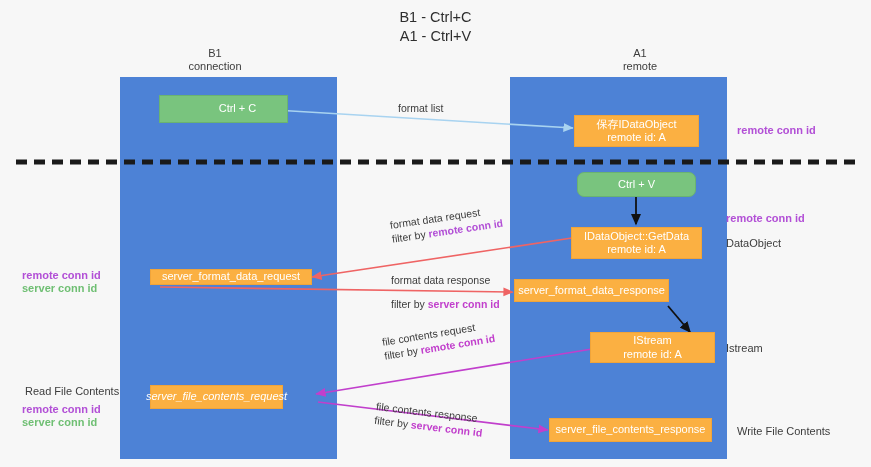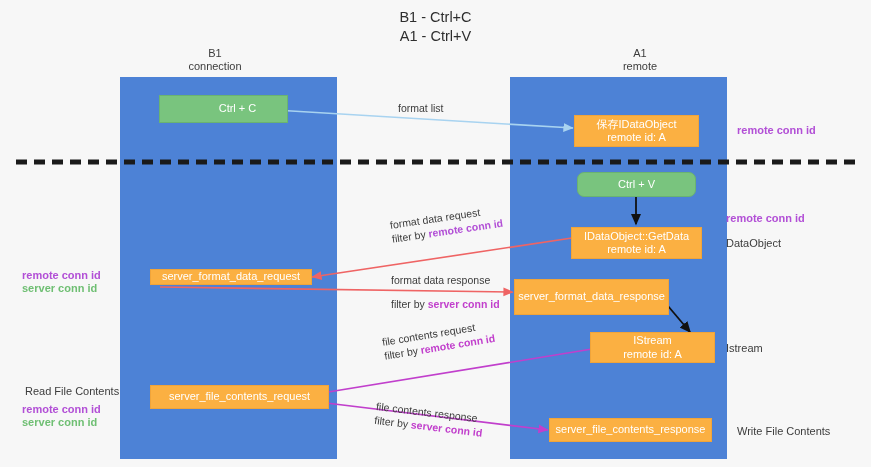--- a/index.html
+++ b/index.html
@@ -117,30 +117,30 @@
 
   <div class="node orange" style="left:571px;top:227px;width:131px;height:32px;">
     <span>IDataObject::GetData</span>
     <span>remote id: A</span>
   </div>
 
   <div class="node orange" style="left:150px;top:269px;width:162px;height:16px;">
     <span>server_format_data_request</span>
   </div>
 
-  <div class="node orange" style="left:514px;top:279px;width:155px;height:36px;">
+  <div class="node orange" style="left:514px;top:279px;width:155px;height:23px;">
     <span>server_format_data_response</span>
   </div>
 
   <div class="node orange" style="left:590px;top:332px;width:125px;height:31px;">
     <span>IStream</span>
     <span>remote id: A</span>
   </div>
 
-  <div class="node orange" style="left:150px;top:385px;width:179px;height:24px;">
+  <div class="node orange" style="left:150px;top:385px;width:133px;height:24px;font-style:italic;">
     <span>server_file_contents_request</span>
   </div>
 
   <div class="node orange" style="left:549px;top:418px;width:163px;height:24px;">
     <span>server_file_contents_response</span>
   </div>
 
   <div class="side-label purple" style="left:737px;top:123px;">remote conn id</div>
 
   <div class="side-label purple" style="left:726px;top:211px;">remote conn id</div>

